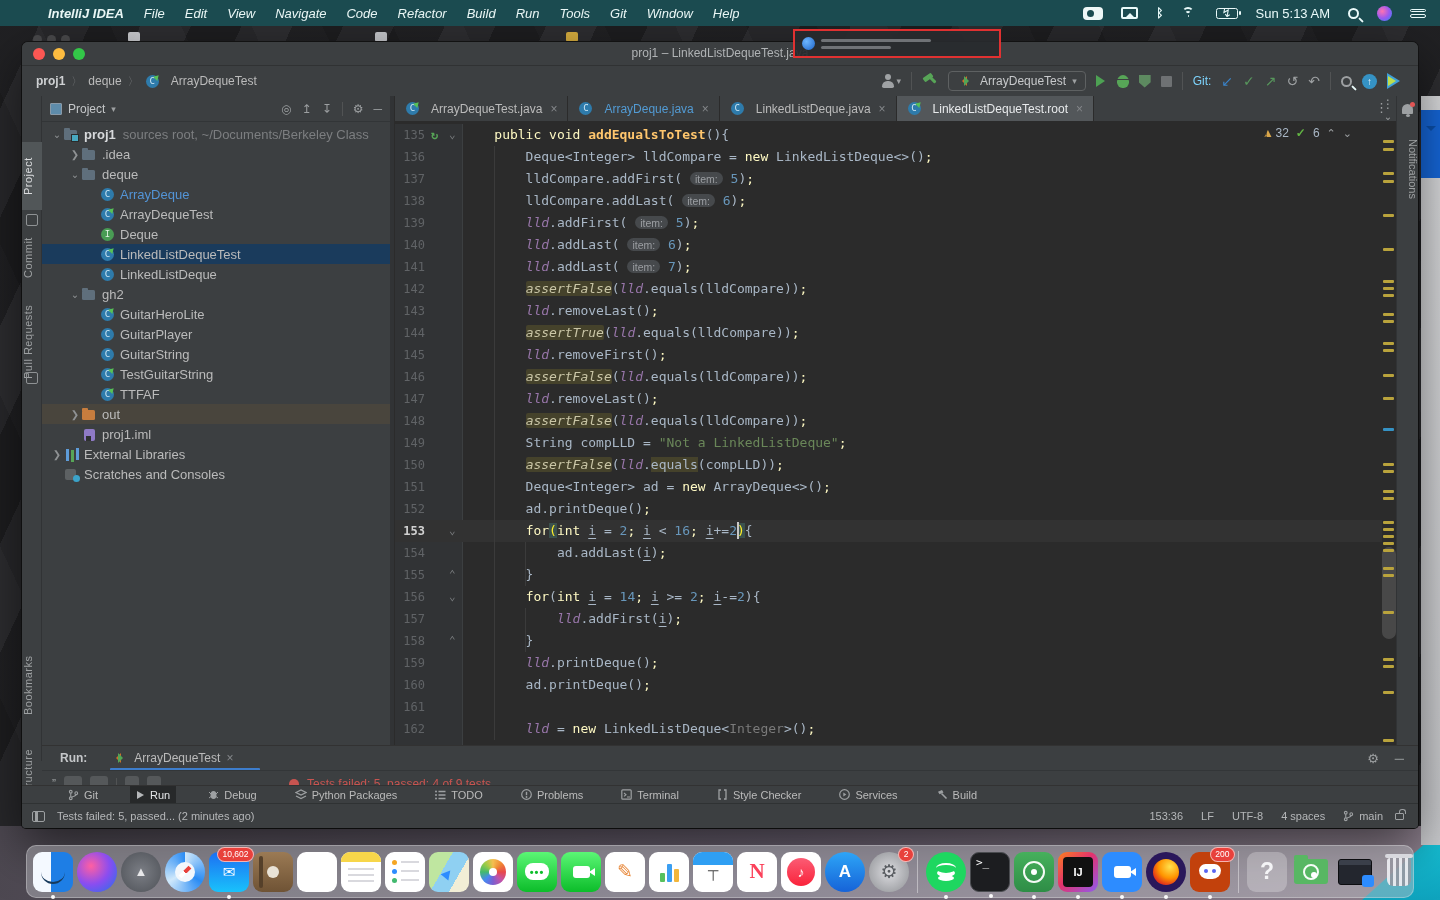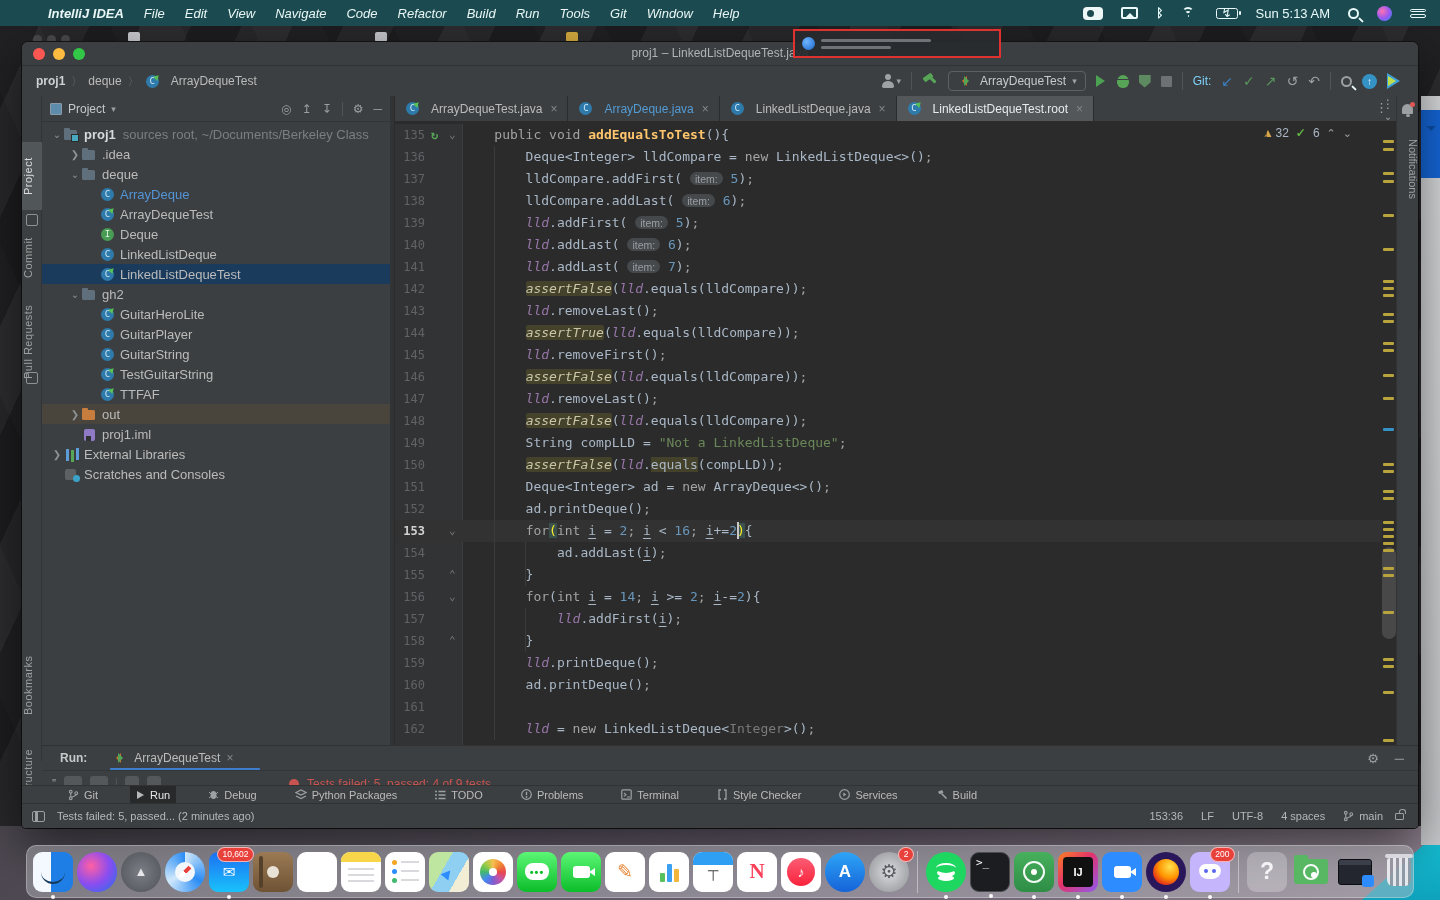--- a/index.html
+++ b/index.html
@@ -122,21 +122,21 @@
   
   #editor{position:absolute;left:373px;top:82px;width:987px;height:621px;background:#2b2b2b;font-family:"DejaVu Sans Mono","Liberation Mono",monospace;font-size:13px;}
   #gutter-bg{position:absolute;left:0;top:0;width:68px;height:100%;background:#313335;border-right:1px solid #3c3f41;}
   .code-row{position:absolute;left:0;width:100%;height:22px;line-height:22px;white-space:pre;}
   .code-row.cur{background:#323232;}
   .lnum{position:absolute;left:0;width:30px;text-align:right;color:#606366;font-size:12px;}
   .cur .lnum{color:#d0d0d0;font-weight:700;}
   .runic{position:absolute;left:36px;top:0;color:#57a557;font-size:12px;font-weight:700;}
   .foldm{position:absolute;left:54px;color:#7b7e80;font-size:11px;}
   .ctext{position:absolute;left:68px;top:0;}
-  .s-kw{color:#a3a3a3;}
+  .s-kw{color:#fef9c3;}
   .s-decl{color:#ffc66d;font-weight:700;}
   .s-pl{color:#a9b7c6;}
   .s-fld{color:#9876aa;font-style:italic;}
   .s-num{color:#6897bb;}
   .s-str{color:#6a8759;}
   .s-gray{color:#7a7a7a;}
   .s-und{color:#a9b7c6;text-decoration:underline;text-underline-offset:3px;}
   .s-hla{color:#c9c5a6;font-style:italic;background:#45422b;border-radius:2px;margin-top:12px;}
   .s-hlb{color:#a9b7c6;background:#45422b;}
   .s-pm{color:#ffef28;background:#3b514d;}
@@ -380,29 +380,29 @@
         <div class="trow" style="padding-left: 44px;">
           <span class="chev"></span>
           <span class="ti ti-class ti-test"></span>
           <span class="tlabel">ArrayDequeTest</span>
         </div>
         <div class="trow" style="padding-left: 44px;">
           <span class="chev"></span>
           <span class="ti ti-itf"></span>
           <span class="tlabel">Deque</span>
         </div>
+        <div class="trow sel" style="padding-left: 44px;">
+          <span class="chev"></span>
+          <span class="ti ti-class ti-test"></span>
+          <span class="tlabel">LinkedListDequeTest</span>
+        </div>
         <div class="trow" style="padding-left: 44px;">
           <span class="chev"></span>
           <span class="ti ti-class"></span>
           <span class="tlabel">LinkedListDeque</span>
-        </div>
-        <div class="trow sel" style="padding-left: 44px;">
-          <span class="chev"></span>
-          <span class="ti ti-class ti-test"></span>
-          <span class="tlabel">LinkedListDequeTest</span>
         </div>
         <div class="trow" style="padding-left: 26px;">
           <span class="chev">⌄</span>
           <span class="ti ti-folder">
             <i></i>
           </span>
           <span class="tlabel">gh2</span>
         </div>
         <div class="trow" style="padding-left: 44px;">
           <span class="chev"></span>
@@ -813,21 +813,21 @@
       <span class="rdot"></span>
     </div>
     <div class="dk dk-zoom" style="background: rgb(45, 140, 255);">
       <span class="cam"></span>
       <span class="rdot"></span>
     </div>
     <div class="dk dk-firefox round" style="background: rgb(42, 23, 91);">
       <span class="ffox"></span>
       <span class="rdot"></span>
     </div>
-    <div class="dk dk-discord" style="background: #c4b5fd;">
+    <div class="dk dk-discord" style="background: #c2410c;">
       <span style="width:22px;height:15px;background:#fff;border-radius:7px 7px 9px 9px;position:relative;">
         <i style="position:absolute;left:5px;top:5px;width:4px;height:4px;border-radius:50%;background:#5865f2;"></i>
         <i style="position:absolute;right:5px;top:5px;width:4px;height:4px;border-radius:50%;background:#5865f2;"></i>
       </span>
       <span class="badge">200</span>
       <span class="rdot"></span>
     </div>
     <div class="dk-sep"></div>
     <div class="dk dk-unknown-app" style="background: rgba(255, 255, 255, 0.25);">
       <span style="color:#f4f4f6;font-size:23px;font-weight:700;">?</span>

